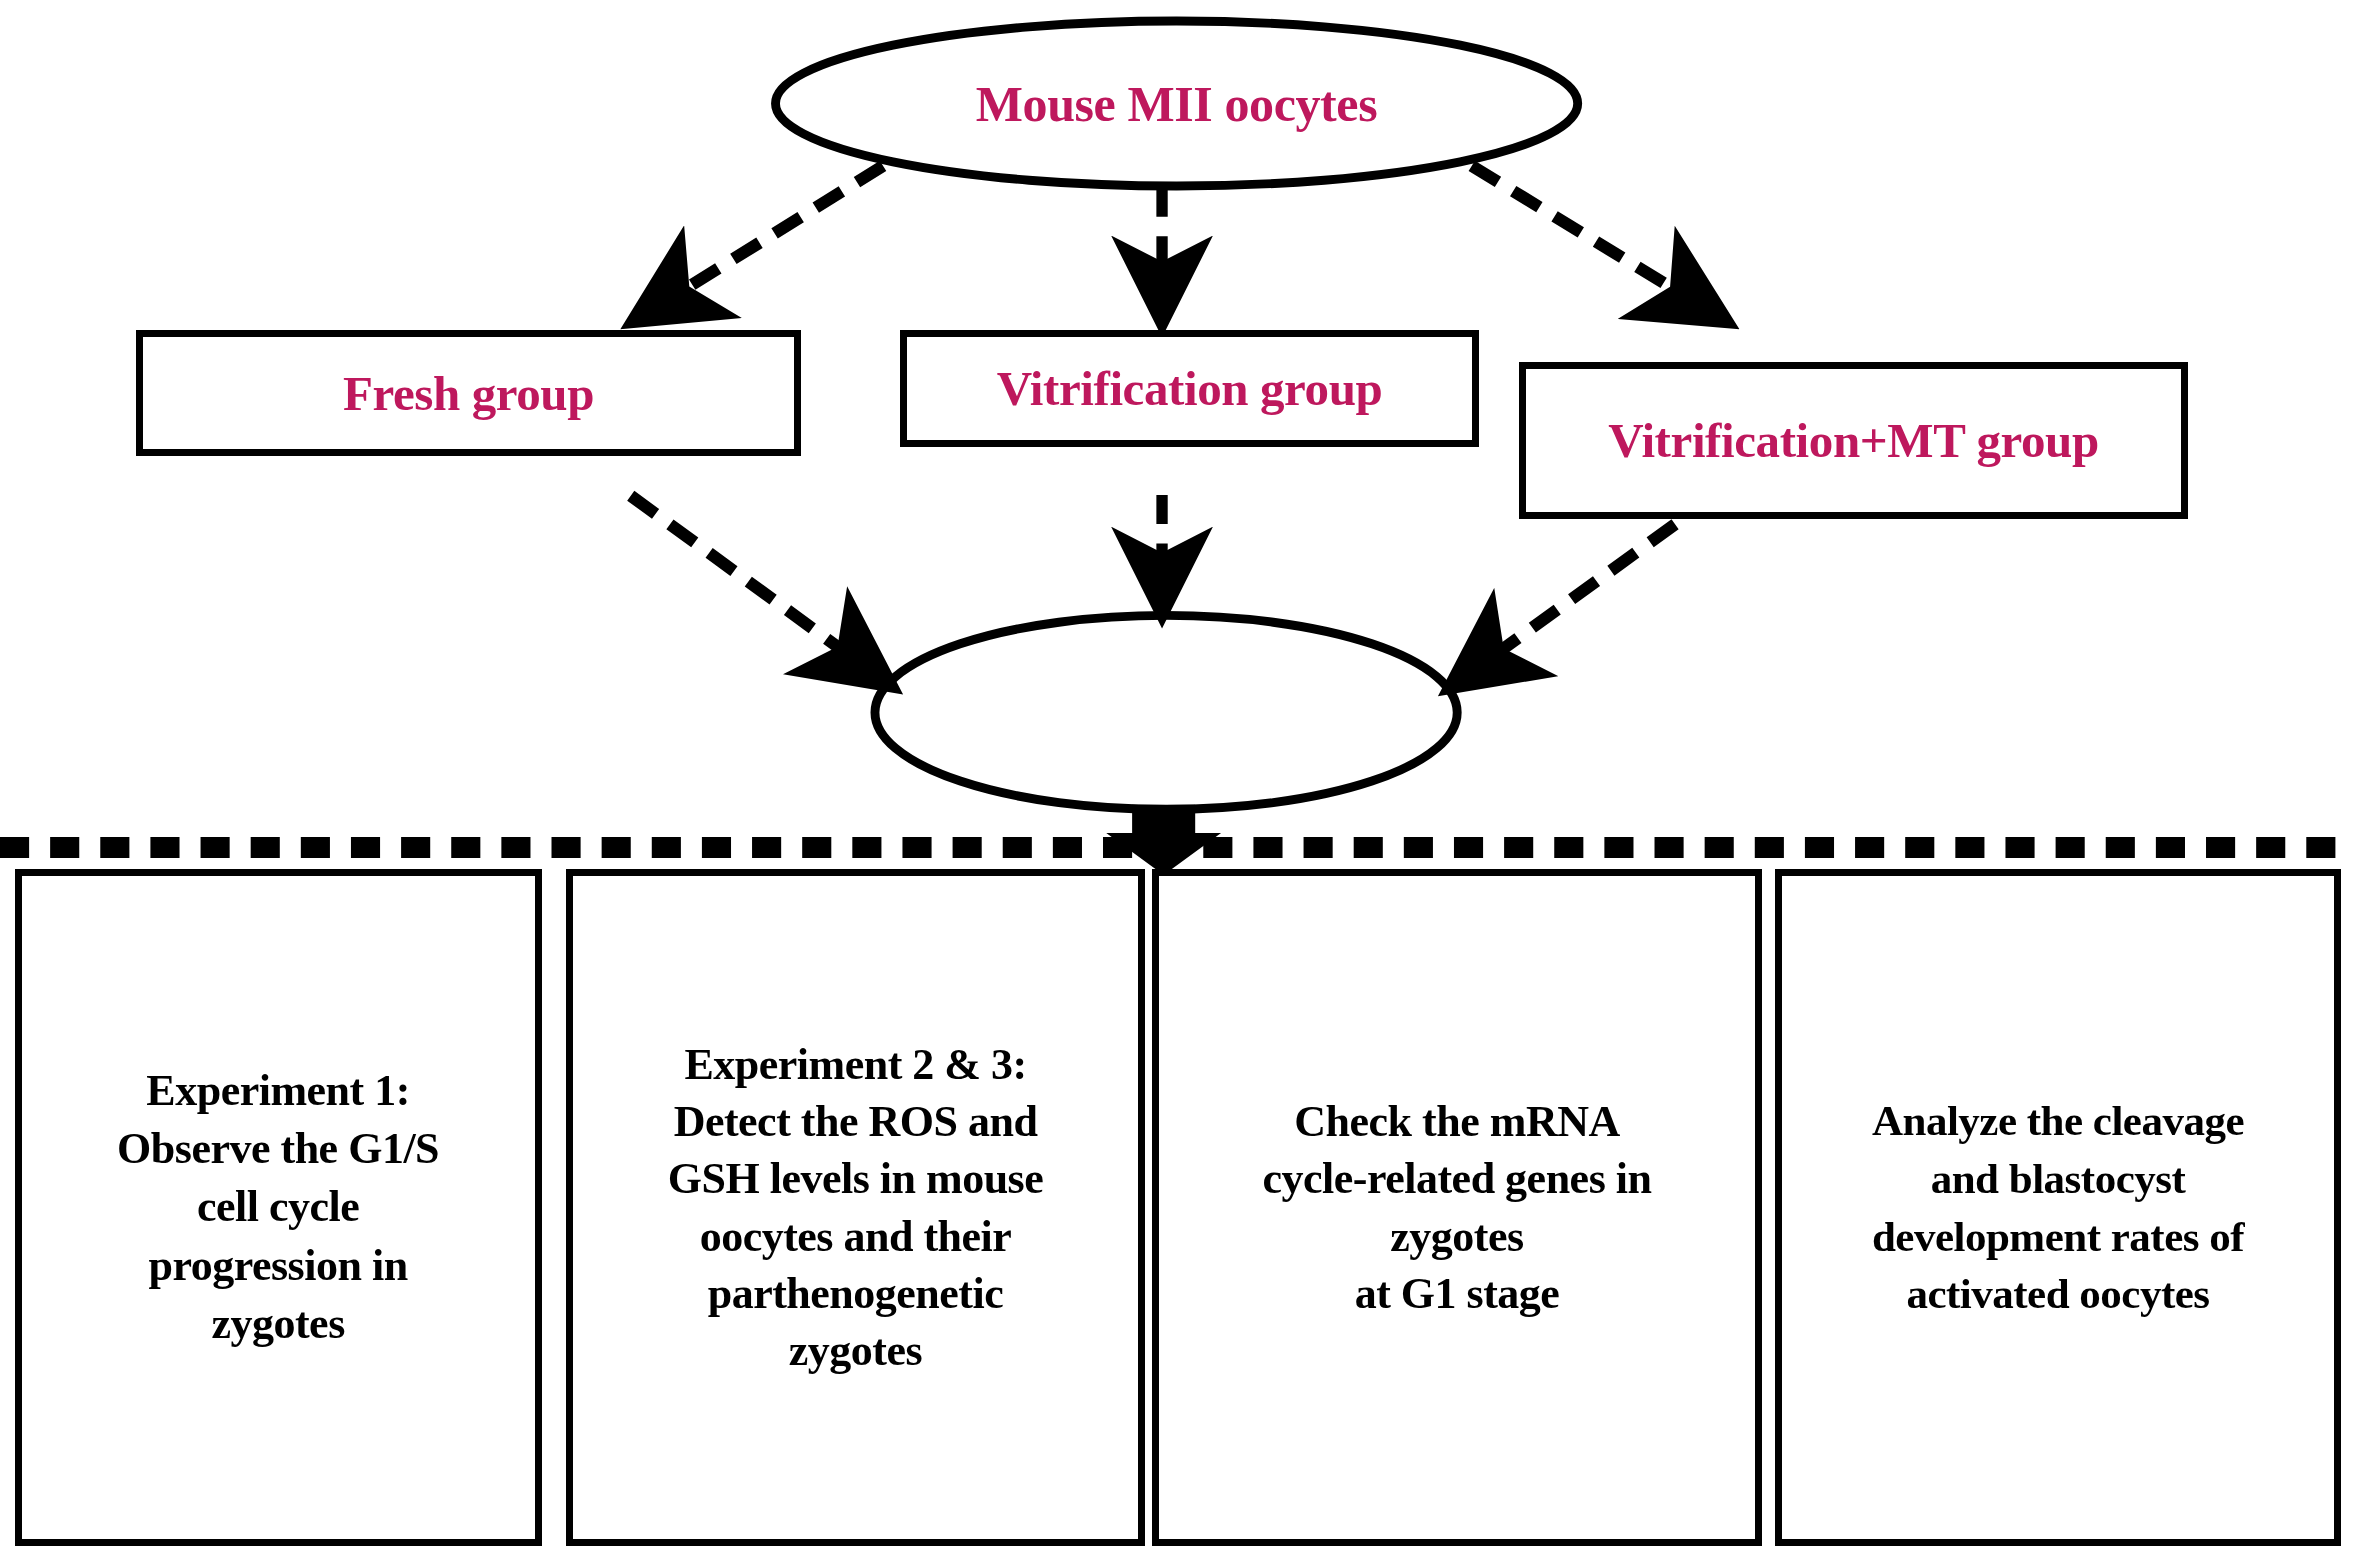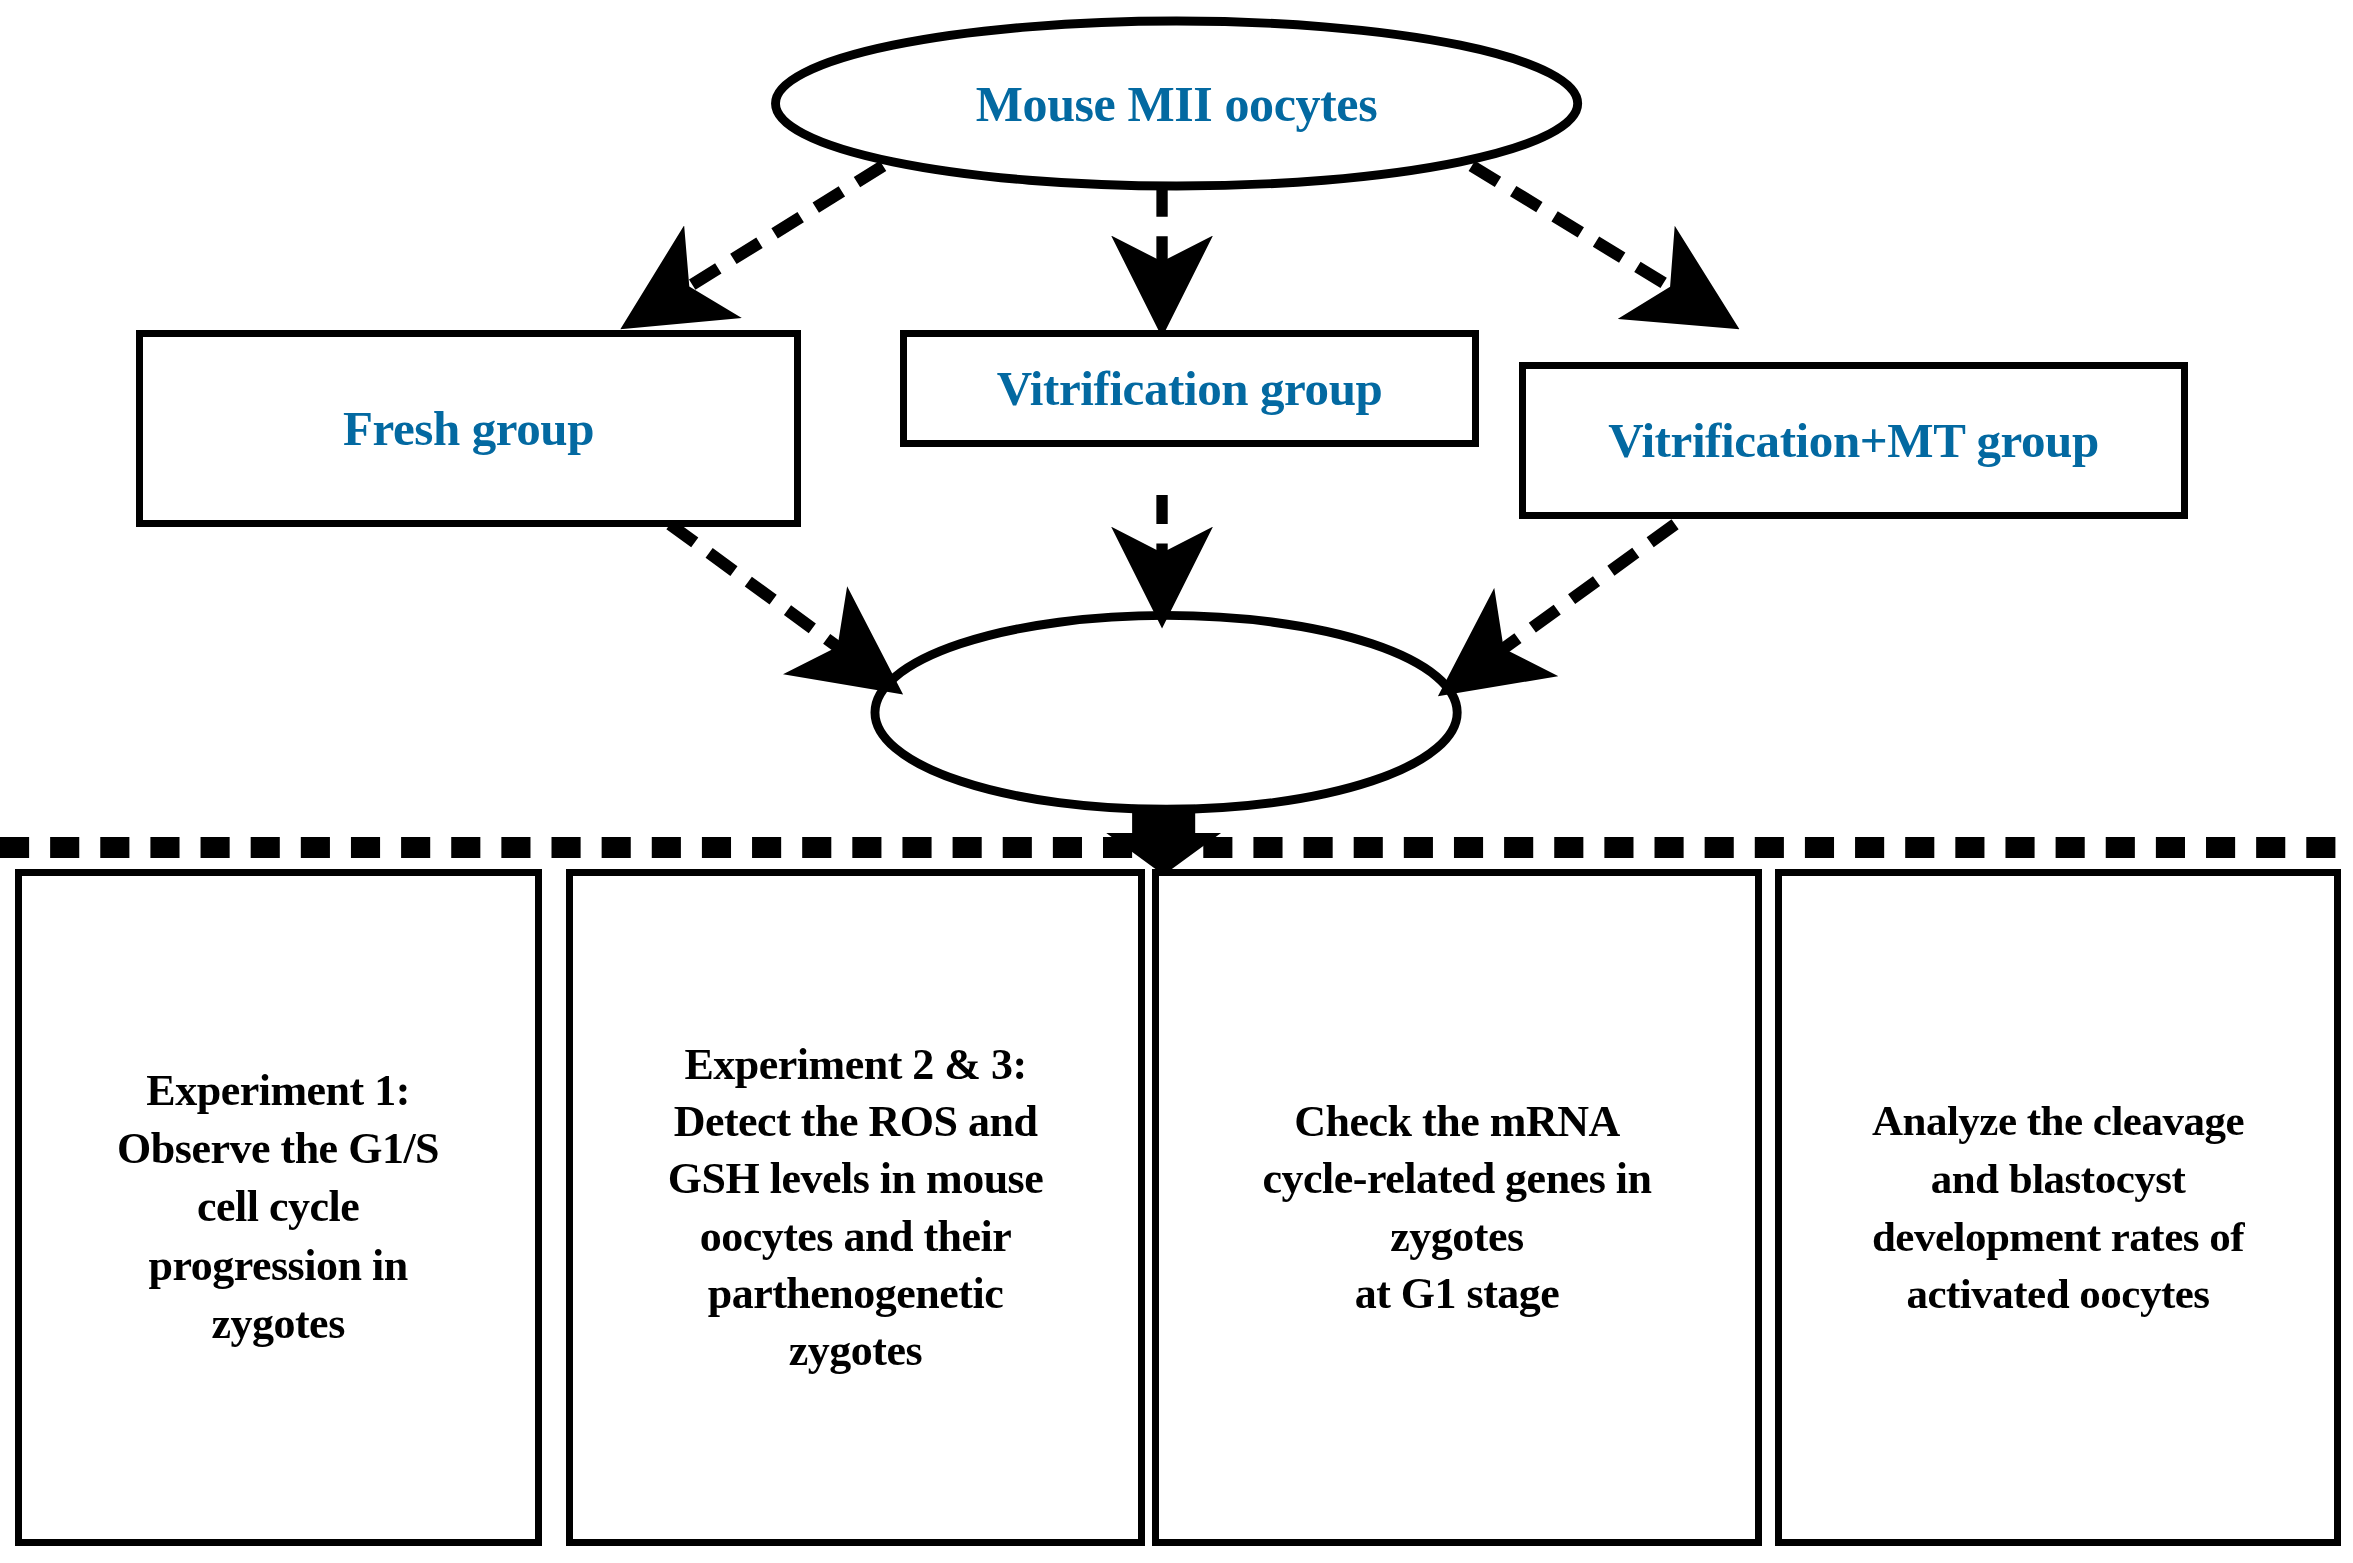--- a/index.html
+++ b/index.html
@@ -25,21 +25,21 @@
   }
 
   
   .node-label {
     position: absolute;
     display: flex;
     align-items: center;
     justify-content: center;
     text-align: center;
     font-weight: bold;
-    color: #0369a1;
+    color: #be185d;
     font-family: "Liberation Serif", "DejaVu Serif", serif;
     white-space: nowrap;
     letter-spacing: -0.4px;
     z-index: 4;
     pointer-events: none;
   }
 
   
   .ellipse-node {
     position: absolute;
@@ -74,21 +74,21 @@
     box-sizing: border-box;
     z-index: 3;
   }
   .group-box .node-label {
     left: 0;
     top: 0;
     width: 100%;
     height: 100%;
     font-size: 49px;
   }
-  #group-fresh     { left: 136px;  top: 330px; width: 665px;  height: 197px; }
+  #group-fresh     { left: 136px;  top: 330px; width: 665px;  height: 126px; }
   #group-vitri     { left: 900px; top: 330px; width: 579px;  height: 117px; }
   #group-vitri-mt  { left: 1519px; top: 330px; width: 669px;  height: 157px; margin-top: 32px; }
 
   
   .exp-box {
     position: absolute;
     border: 7.3px solid #000000;
     background: #ffffff;
     box-sizing: border-box;
     z-index: 3;

